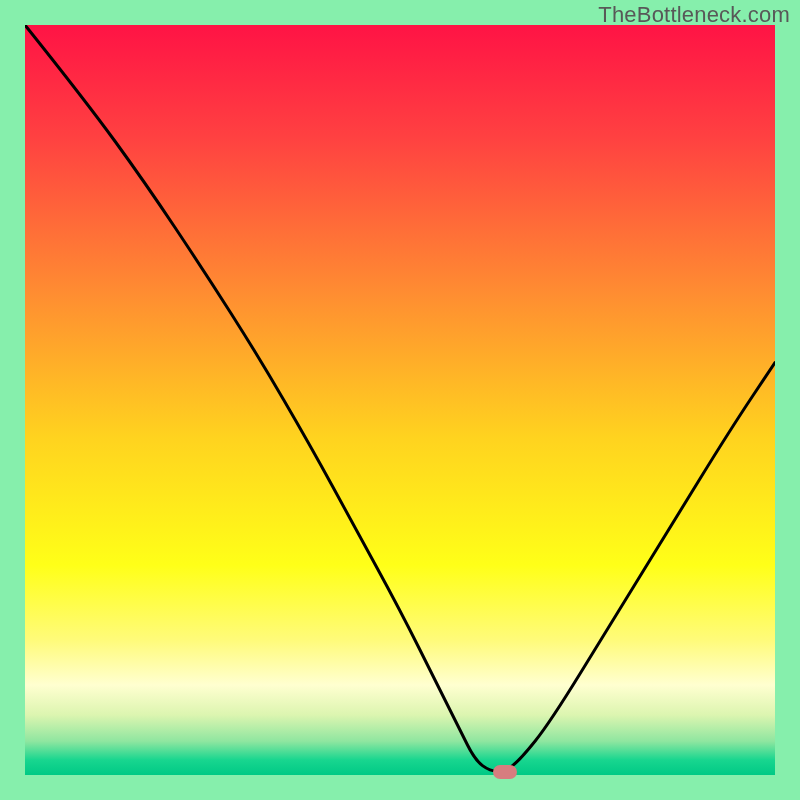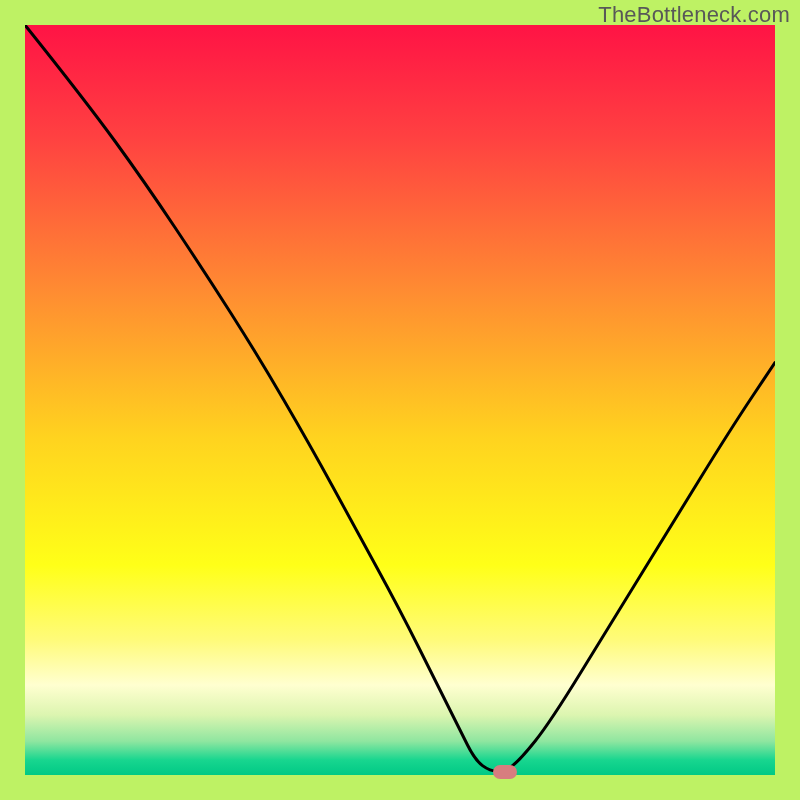--- a/index.html
+++ b/index.html
@@ -1,21 +1,21 @@
 <!DOCTYPE html>
 <html><head>
 <meta charset="utf-8">
 <style>
   * { margin: 0; padding: 0; box-sizing: border-box; }
   html, body { width: 800px; height: 800px; overflow: hidden; background: #000; }
   .frame {
     position: relative;
     width: 800px;
     height: 800px;
-    background: #bef264;
+    background: #86efac;
   }
   .watermark {
     position: absolute;
     top: 2px;
     right: 10px;
     font-family: Arial, Helvetica, sans-serif;
     font-size: 22px;
     color: #585858;
     font-weight: 500;
     letter-spacing: 0.2px;

